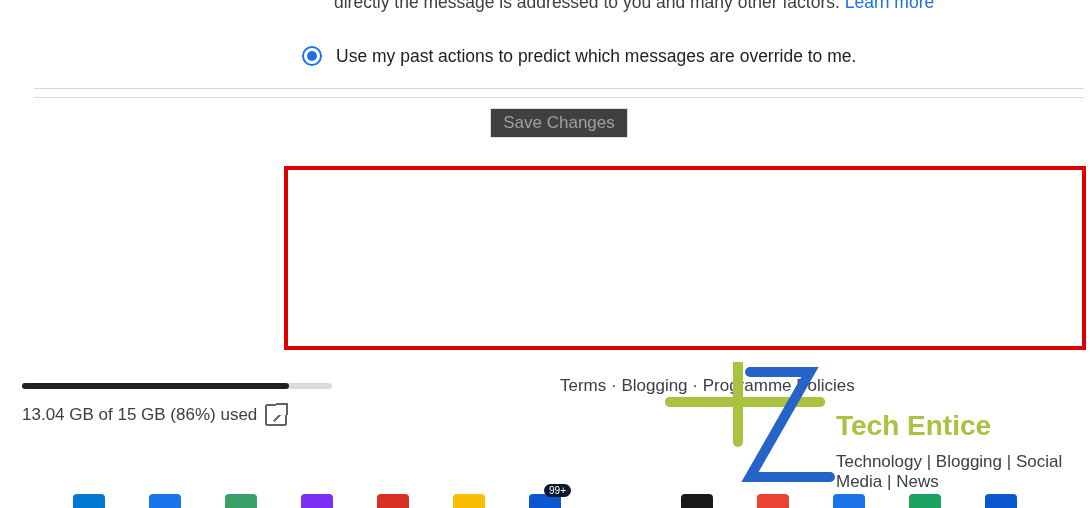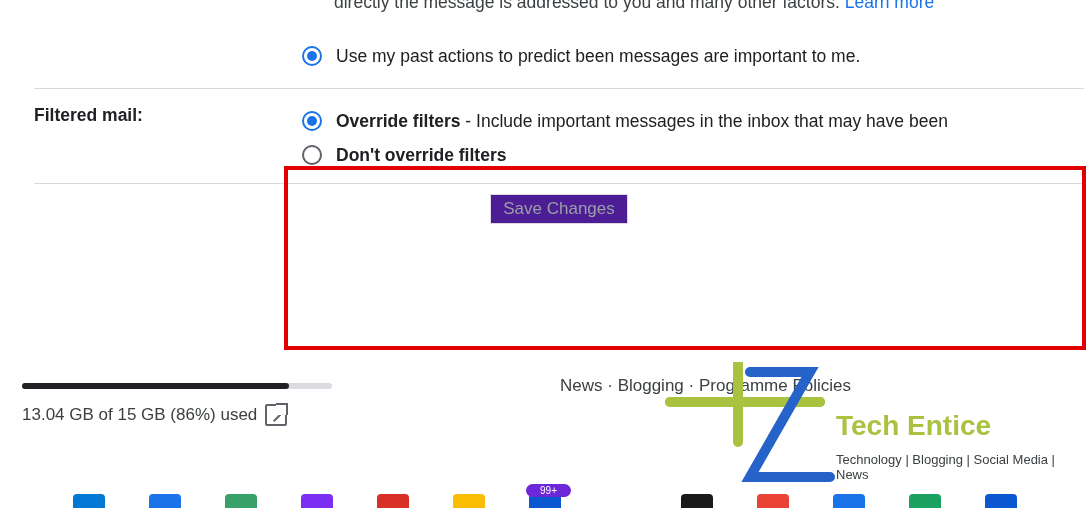--- a/index.html
+++ b/index.html
@@ -95,21 +95,21 @@
     margin: 10px 0 18px 0;
   }
   .btn {
     font-size: 17px;
     padding: 4px 12px;
     border: 1px solid #9aa0a6;
     background: #fff;
   }
   .btn.disabled {
     color: #9aa0a6;
-    background: #4c1d95;
+    background: #404040;
     border-color: #dadce0;
   }
 
   .storage-bar {
     position: absolute;
     left: 22px; top: 383px;
     width: 310px; height: 6px;
     background: #dadce0;
     border-radius: 3px;
   }
@@ -171,21 +171,21 @@
     position: absolute;
     left: 836px; top: 410px;
     font-size: 28px;
     font-weight: bold;
     color: #a9c23f;
     pointer-events: none;
   }
   .te-tagline {
     position: absolute;
     left: 836px; top: 452px;
-    font-size: 13px;
+    font-size: 17px;
     color: #3c4043;
     pointer-events: none;
   }
 
   .taskbar {
     position: absolute;
     left: 0; right: 0; bottom: 0;
     height: 18px;
     display: flex;
     justify-content: center;
@@ -194,87 +194,72 @@
     padding-bottom: 0;
   }
   .taskbar .ticon {
     width: 32px; height: 14px;
     border-radius: 4px 4px 0 0;
     position: relative;
   }
   .badge99 {
     position: absolute;
     top: -10px; right: -10px;
-    background: #6d28d9;
+    background: #0f172a;
     color: #fff;
     font-size: 10px;
     border-radius: 9px;
-    padding: 1px 14px;
+    padding: 1px 5px;
   }
 </style>
 </head>
 <body>
 
 <div class="settings-area">
 
   <div class="cutoff-text">
     <span>directly the message is addressed to you and many other factors.</span>
     <span class="learn-more">Learn more</span>
   </div>
 
   <div style="height:36px;"></div>
 
   <div class="row">
     <div class="label-col"></div>
     <div class="content-col">
       <div class="radio-line">
         <input type="radio" checked="" style="">
-        <div class="radio-label">Use my past actions to predict been messages are important to me.</div>
+        <div class="radio-label">Use my past actions to predict which messages are override to me.</div>
       </div>
     </div>
   </div>
 
   <hr class="section-divider" style="margin-top:12px;">
 
-  <div class="row" style="padding-top:12px;">
-    <div class="label-col">Filtered mail:</div>
-    <div class="content-col">
-      <div class="radio-line">
-        <input type="radio" checked="" style="">
-        <div class="radio-label">
-          <span class="bold">Override filters</span><span> - Include important messages in the inbox that may have been</span>
-        </div>
-      </div>
-      <div class="radio-line">
-        <input type="radio" style="">
-        <div class="radio-label bold">Don't override filters</div>
-      </div>
-    </div>
-  </div>
 
   <hr class="section-divider" style="margin-top:8px;">
 
   <div class="buttons-row">
     <button class="btn disabled" disabled="">Save Changes</button>
   </div>
 
 </div>
 
 <div class="highlight-box"></div>
 
 <div class="storage-bar">
   <div class="storage-fill" id="storage-fill" style="width: 86%;"></div>
 </div>
 <div class="storage-text">
   <span>13.04 GB of 15 GB (86%) used</span>
   <span class="ext-icon"></span>
 </div>
 
 <div class="footer-links">
-  <span>News</span>
+  <span>Terms</span>
   <span> · </span>
   <span>Blogging</span>
   <span> · </span>
   <span>Programme Policies</span>
 </div>
 
 <svg class="watermark" viewBox="0 0 420 130">
   <g stroke-linecap="round">
     <line x1="78" y1="0" x2="78" y2="80" stroke="#a9c23f" stroke-width="10"></line>
     <line x1="10" y1="40" x2="160" y2="40" stroke="#a9c23f" stroke-width="10"></line>

